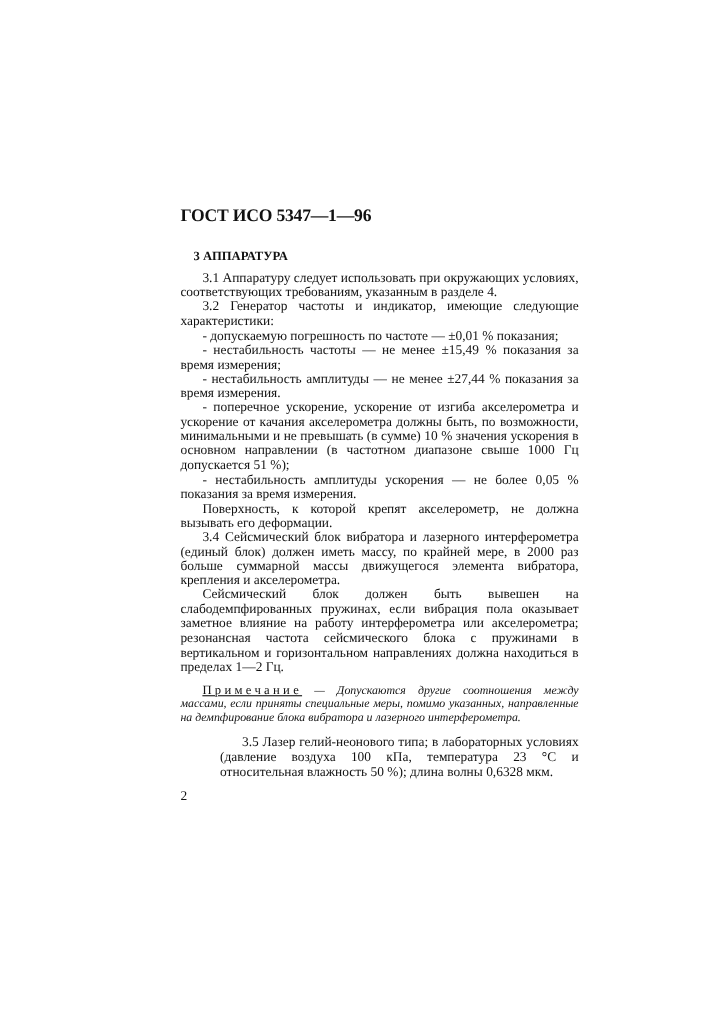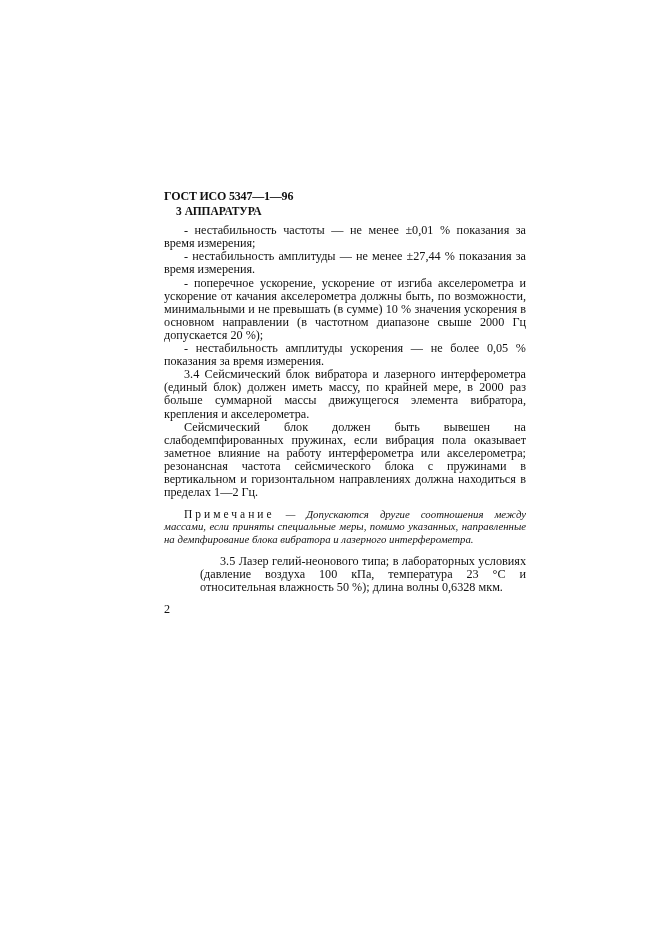--- a/index.html
+++ b/index.html
@@ -2,41 +2,45 @@
 <html><head>
 <meta charset="utf-8">
 <style>
   html, body { margin: 0; padding: 0; background: #ffffff; }
   body { width: 661px; height: 935px; position: relative; overflow: hidden; }
   .page {
     position: absolute; left: 164px; top: 190px; width: 362px;
     font-family: "Liberation Serif", "DejaVu Serif", serif;
     font-size: 12.2px; line-height: 13.1px; color: #111;
   }
-  .hdr { font-weight: bold; font-size: 12px; margin-bottom: 2px; letter-spacing: -0.2px; }
+  .hdr { font-weight: bold; font-size: 16px; margin-bottom: 24px; letter-spacing: -0.2px; }
   .sec { font-weight: bold; font-size: 11.5px; padding-left: 12px; margin-bottom: 6px; }
   p { margin: 0; text-align: justify; text-indent: 20px; }
   p.dash { text-indent: 20px; }
   .note { margin-top: 9px; font-size: 10.8px; line-height: 12.2px; }
-  .note .lbl { font-style: normal; letter-spacing: 3px; font-size: 11.5px; }
+  .note .lbl { font-style: normal; letter-spacing: 3px; font-size: 11.5px; text-decoration: underline; }
   .note .txt { font-style: italic; margin-top: 22px; }
   .p35 { margin-top: 10px; margin-left: 36px; }
   .pageno { margin-top: 9px; text-indent: 0; }
 </style>
 </head>
 <body>
 
 <div class="page">
   <div class="hdr">ГОСТ ИСО 5347—1—96</div>
   <div class="sec">3 АППАРАТУРА</div>
 
-  <p class="dash">- нестабильность частоты — не менее ±0,01 % показания за время измерения;</p>
+  <p>3.1 Аппаратуру следует использовать при окружающих условиях, соответствующих требованиям, указанным в разделе 4.</p>
+  <p>3.2 Генератор частоты и индикатор, имеющие следующие характеристики:</p>
+  <p class="dash">- допускаемую погрешность по частоте — ±0,01 % показания;</p>
+  <p class="dash">- нестабильность частоты — не менее ±15,49 % показания за время измерения;</p>
   <p class="dash">- нестабильность амплитуды — не менее ±27,44 % показания за время измерения.</p>
-  <p class="dash">- поперечное ускорение, ускорение от изгиба акселерометра и ускорение от качания акселерометра должны быть, по возможности, минимальными и не превышать (в сумме) 10 % значения ускорения в основном направлении (в частотном диапазоне свыше 2000 Гц допускается 20 %);</p>
+  <p class="dash">- поперечное ускорение, ускорение от изгиба акселерометра и ускорение от качания акселерометра должны быть, по возможности, минимальными и не превышать (в сумме) 10 % значения ускорения в основном направлении (в частотном диапазоне свыше 1000 Гц допускается 51 %);</p>
   <p class="dash">- нестабильность амплитуды ускорения — не более 0,05 % показания за время измерения.</p>
+  <p>Поверхность, к которой крепят акселерометр, не должна вызывать его деформации.</p>
   <p>3.4 Сейсмический блок вибратора и лазерного интерферометра (единый блок) должен иметь массу, по крайней мере, в 2000 раз больше суммарной массы движущегося элемента вибратора, крепления и акселерометра.</p>
   <p>Сейсмический блок должен быть вывешен на слабодемпфированных пружинах, если вибрация пола оказывает заметное влияние на работу интерферометра или акселерометра; резонансная частота сейсмического блока с пружинами в вертикальном и горизонтальном направлениях должна находиться в пределах 1—2 Гц.</p>
 
   <p class="note"><span class="lbl">Примечание</span> <span class="txt">— Допускаются другие соотношения между массами, если приняты специальные меры, помимо указанных, направленные на демпфирование блока вибратора и лазерного интерферометра.</span></p>
 
   <p class="p35">3.5 Лазер гелий-неонового типа; в лабораторных условиях (давление воздуха 100 кПа, температура 23 °С и относительная влажность 50 %); длина волны 0,6328 мкм.</p>
 
   <p class="pageno">2</p>
 </div>
 

